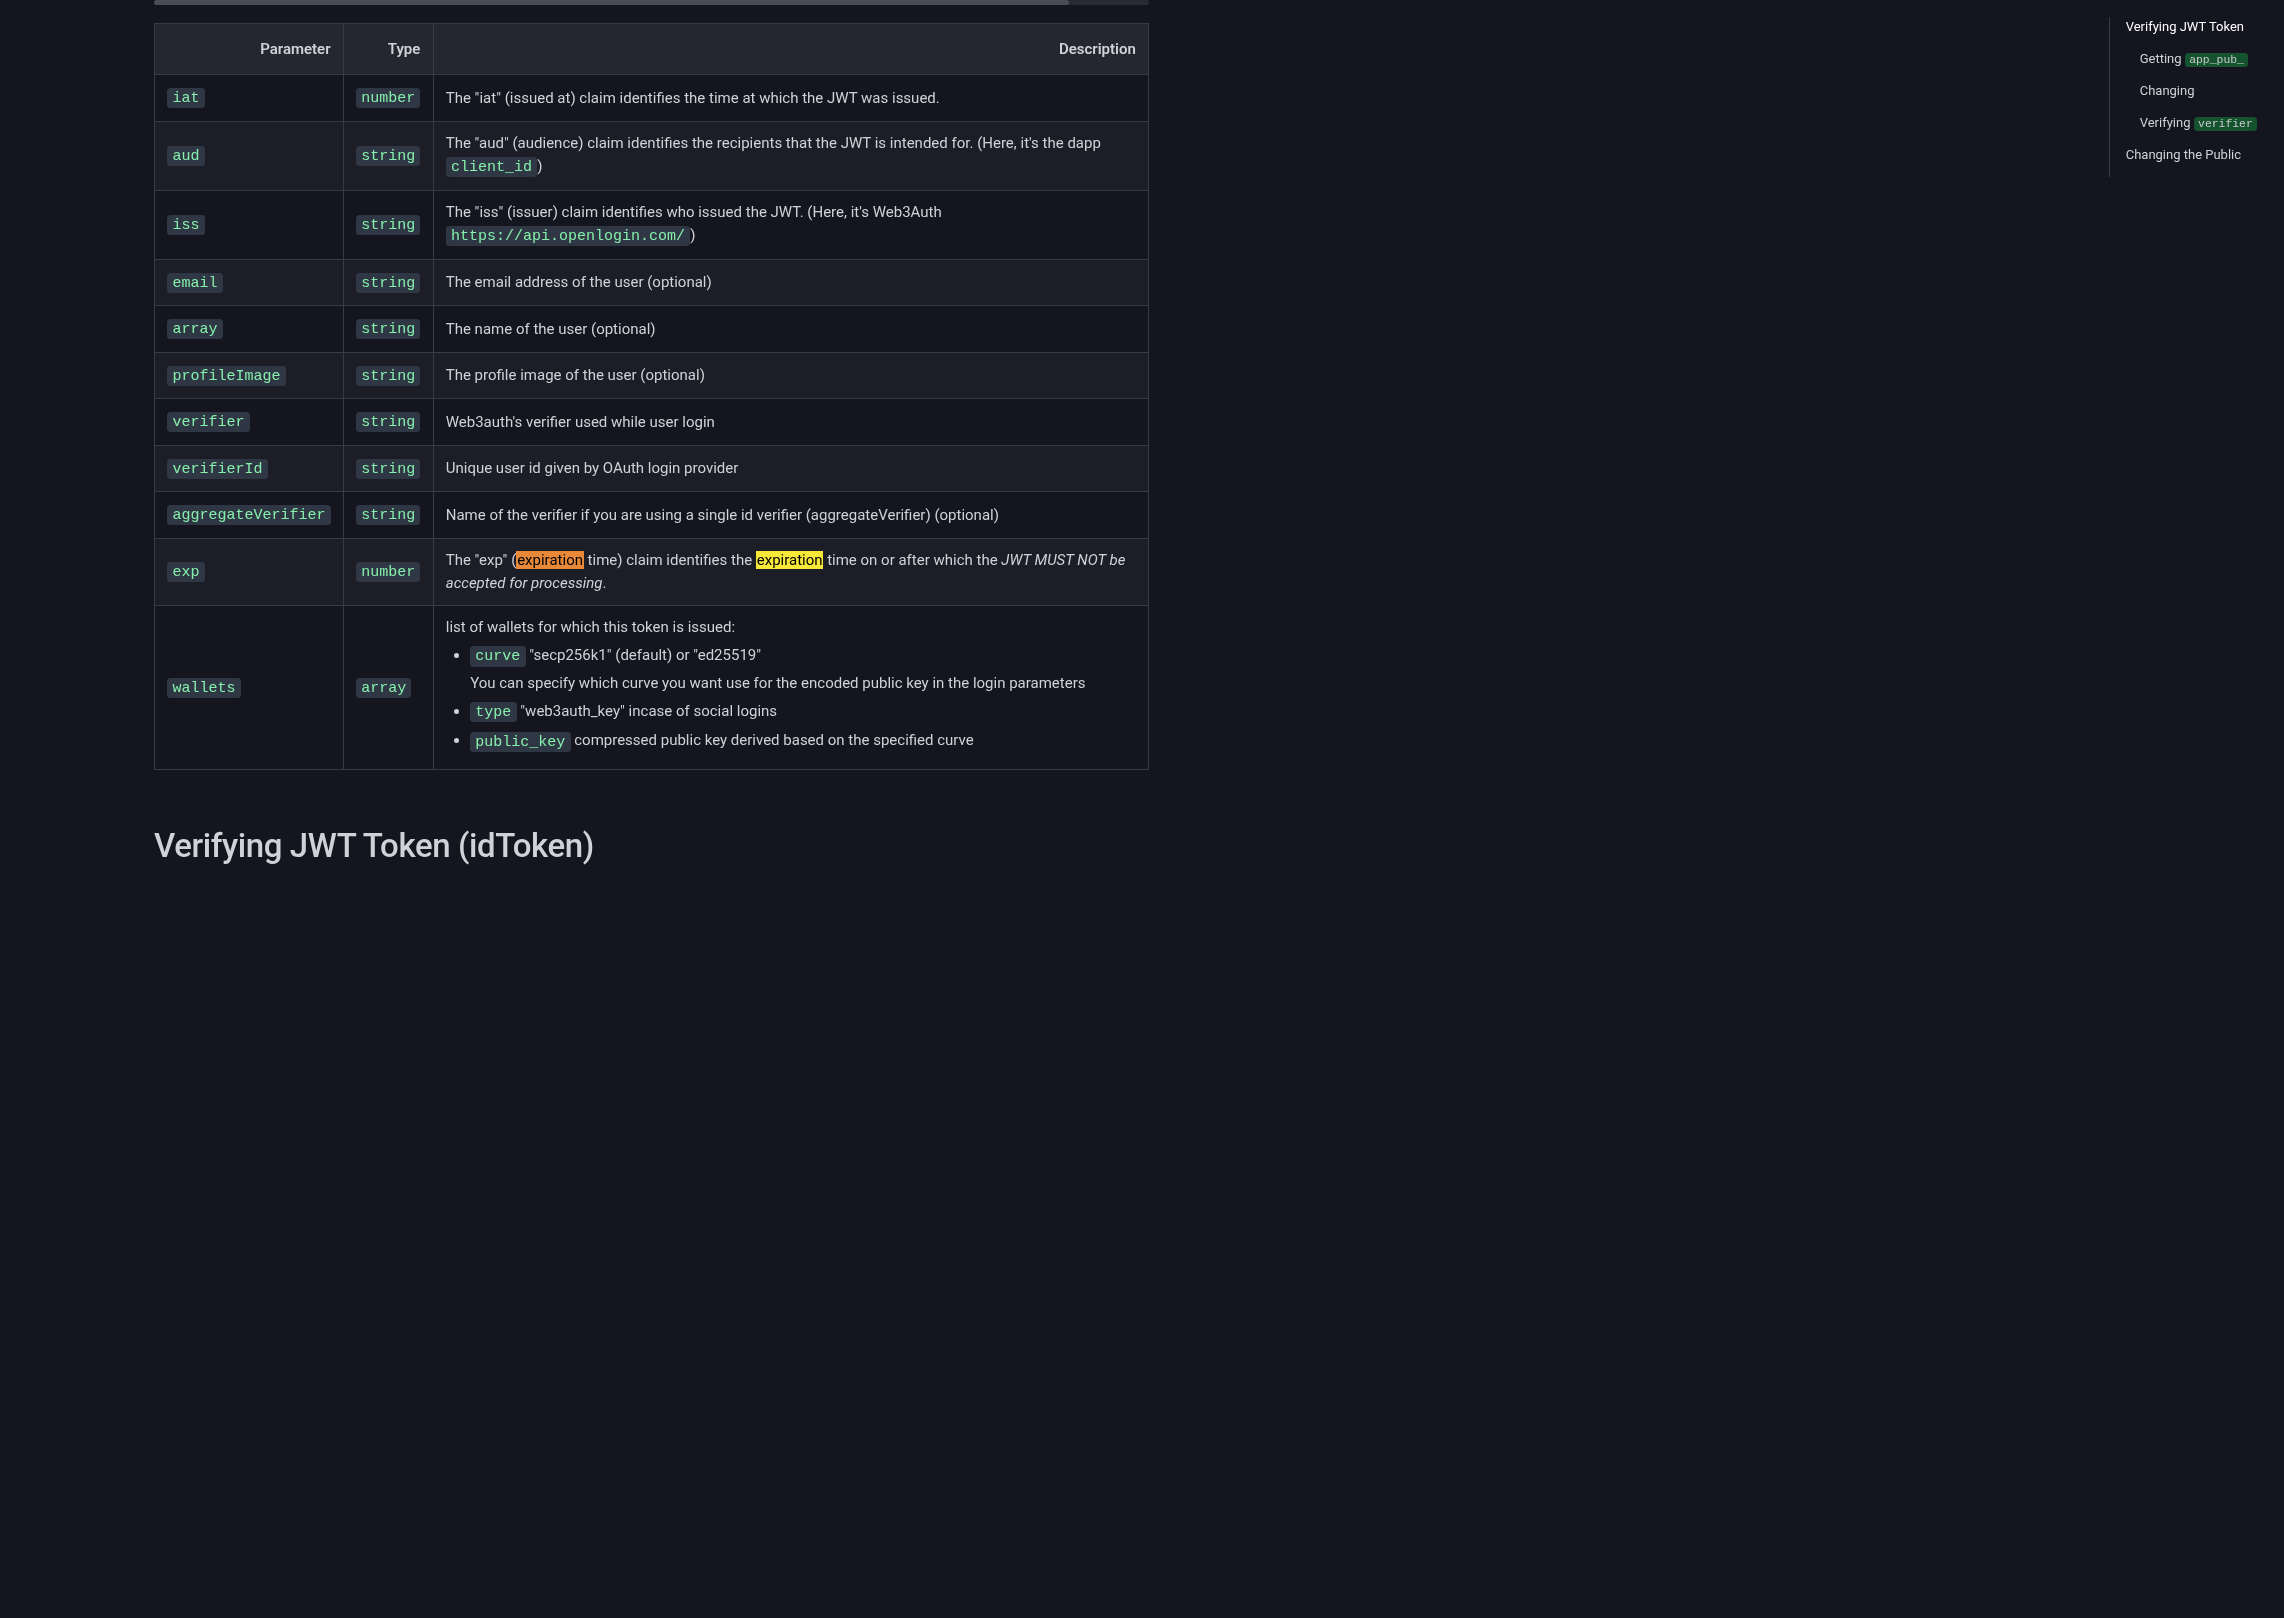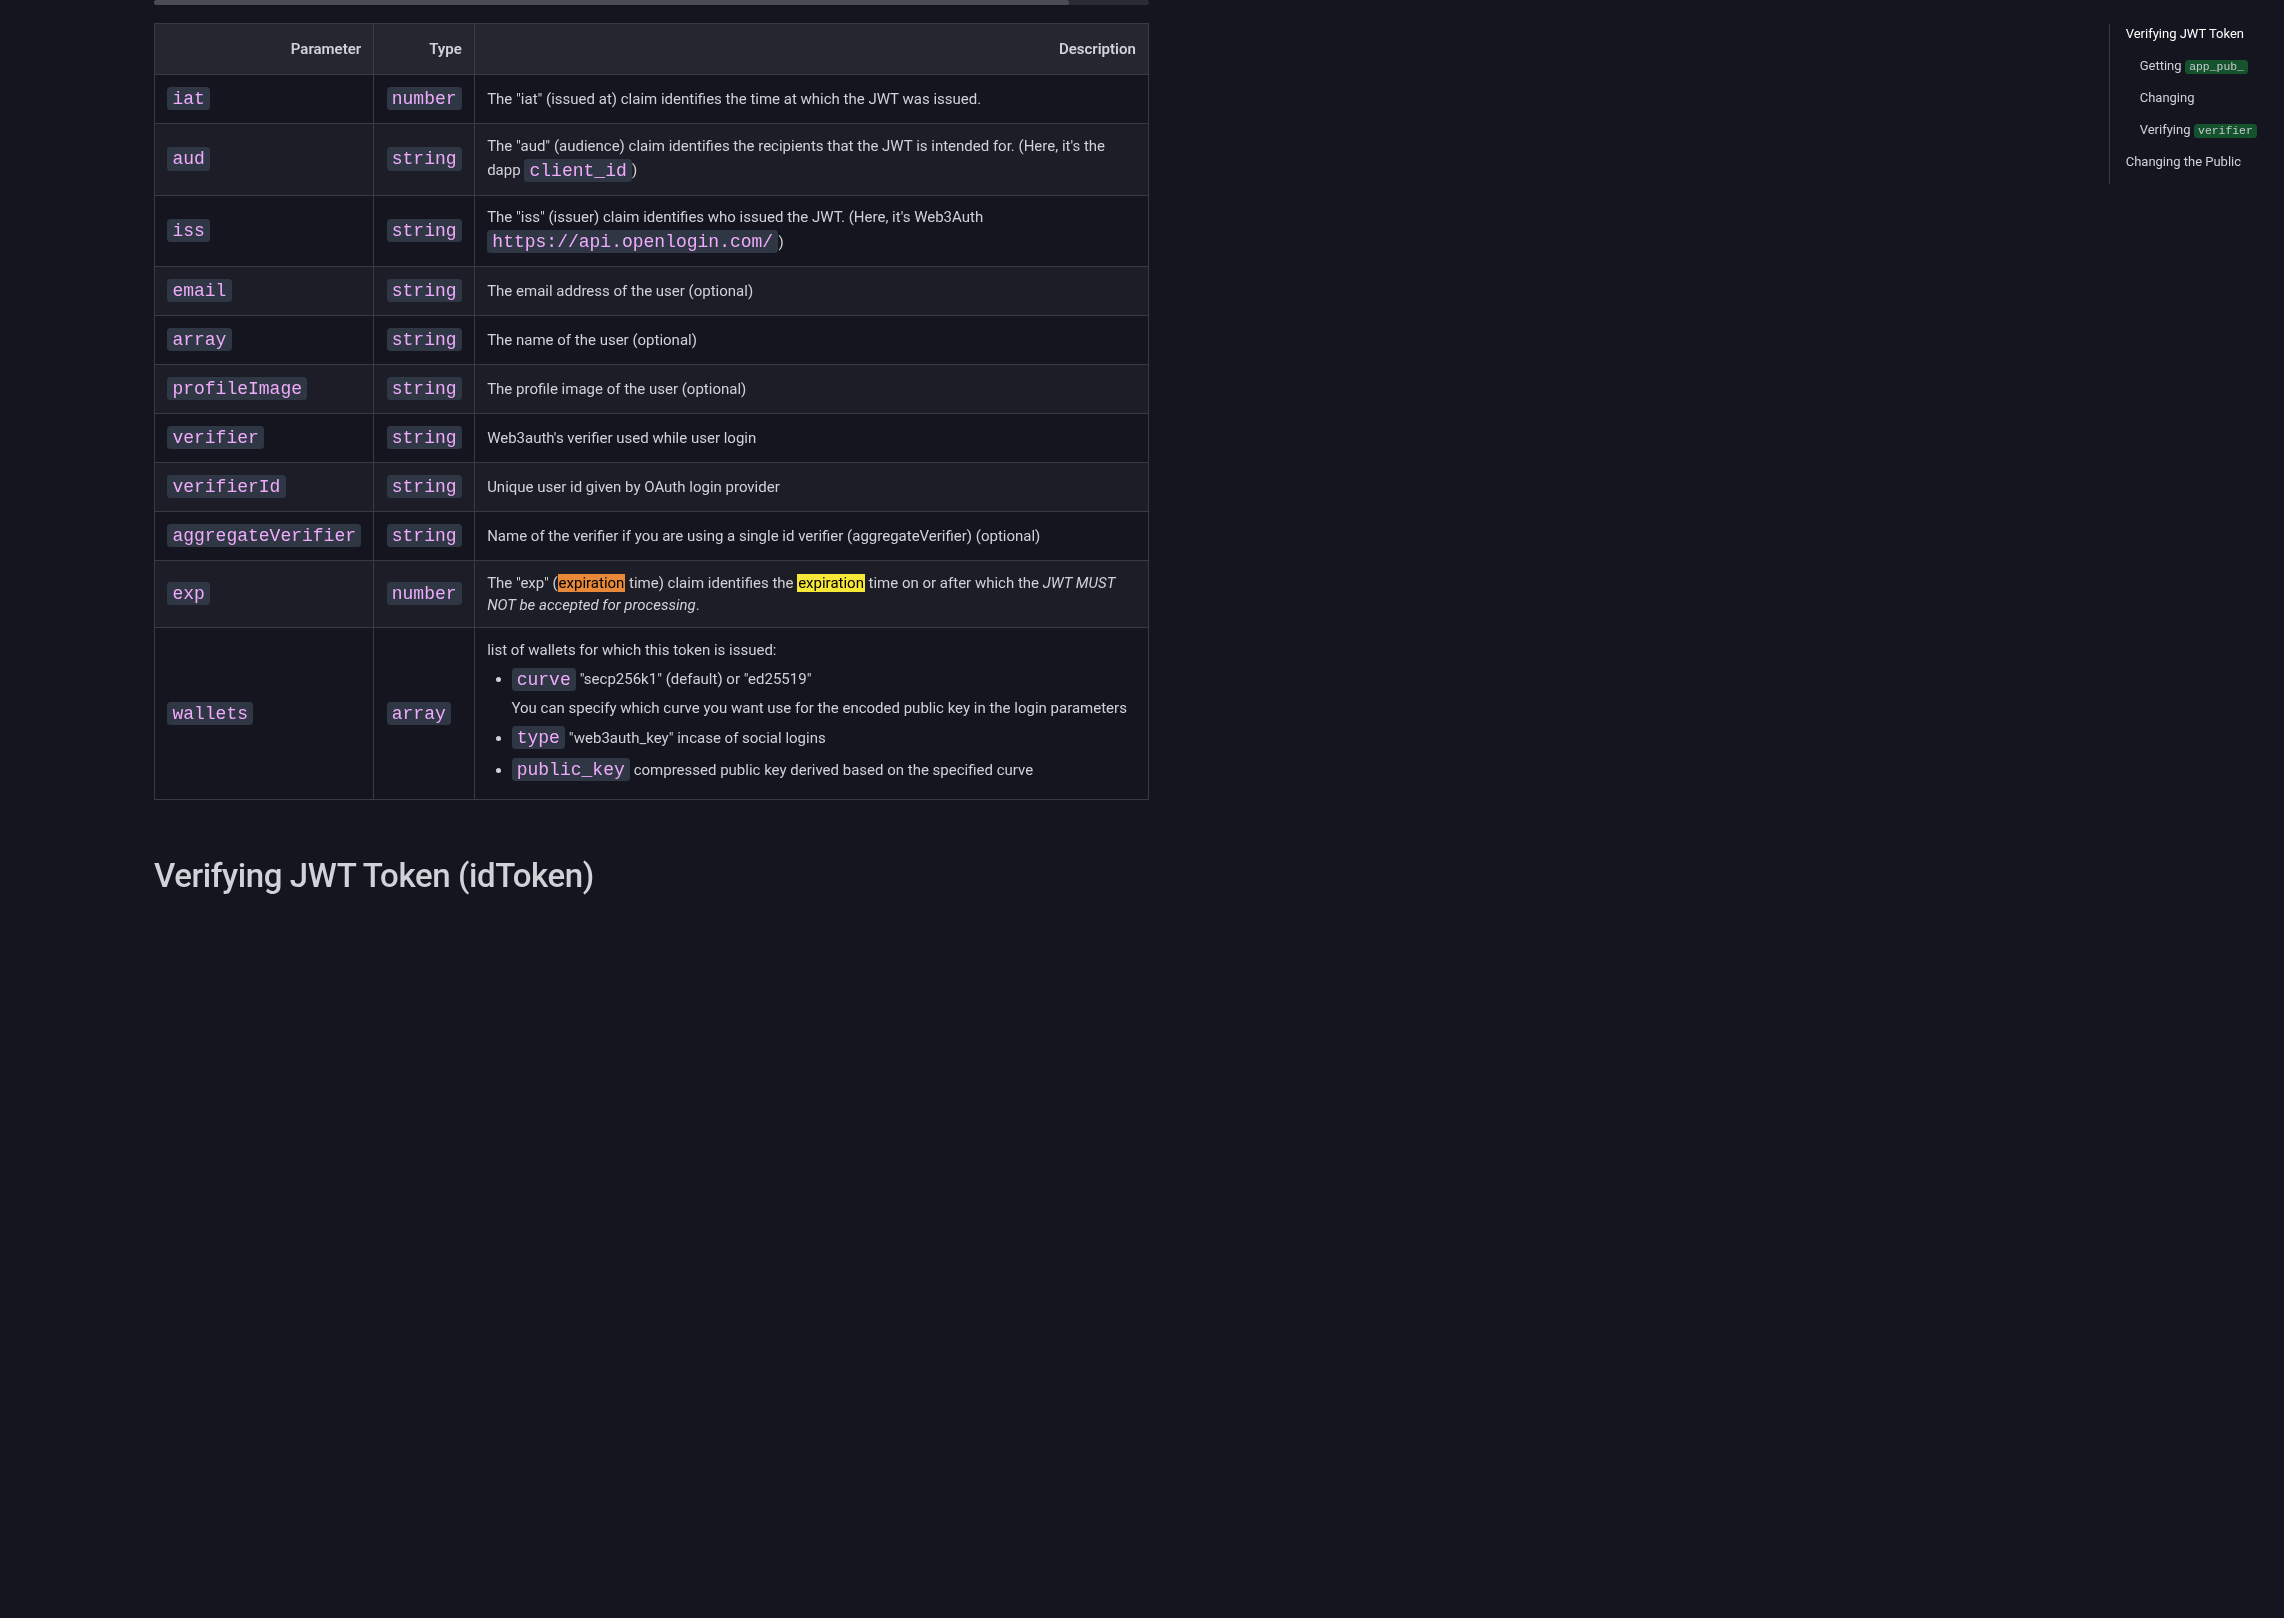--- a/index.html
+++ b/index.html
@@ -72,24 +72,24 @@
       padding: 10.5px 12.2px;
       border: 0.9px solid #393a43;
       vertical-align: middle;
     }
     td:first-child, td:nth-child(2) {
       text-align: left;
     }
     code {
       font-family: 'SFMono-Regular', Consolas, 'Liberation Mono', Menlo, monospace;
       background-color: #2f3744;
-      color: #f0abfc;
+      color: #86efac;
       padding: 1.7px 5.2px;
       border-radius: 3.5px;
-      font-size: 18px;
+      font-size: 15px;
     }
     .desc {
       color: #d1d2d7;
     }
     .highlight-orange {
       background-color: #e8893a;
       color: #000;
       padding: 0 0.9px;
     }
     .highlight-yellow {
@@ -119,21 +119,21 @@
       margin-top: 51px;
       letter-spacing: -0.4px;
     }
     .toc {
       width: 175px;
       border-left: 0.9px solid #393a43;
       padding: 0 0 0 15.7px;
       font-size: 13px;
       position: fixed;
       right: 0;
-      top: 24px;
+      top: 17px;
       overflow: hidden;
     }
     .toc-item {
       color: #d1d2d7;
       margin-bottom: 12.2px;
       white-space: nowrap;
       cursor: pointer;
     }
     .toc-item.active {
       color: #ffffff;

